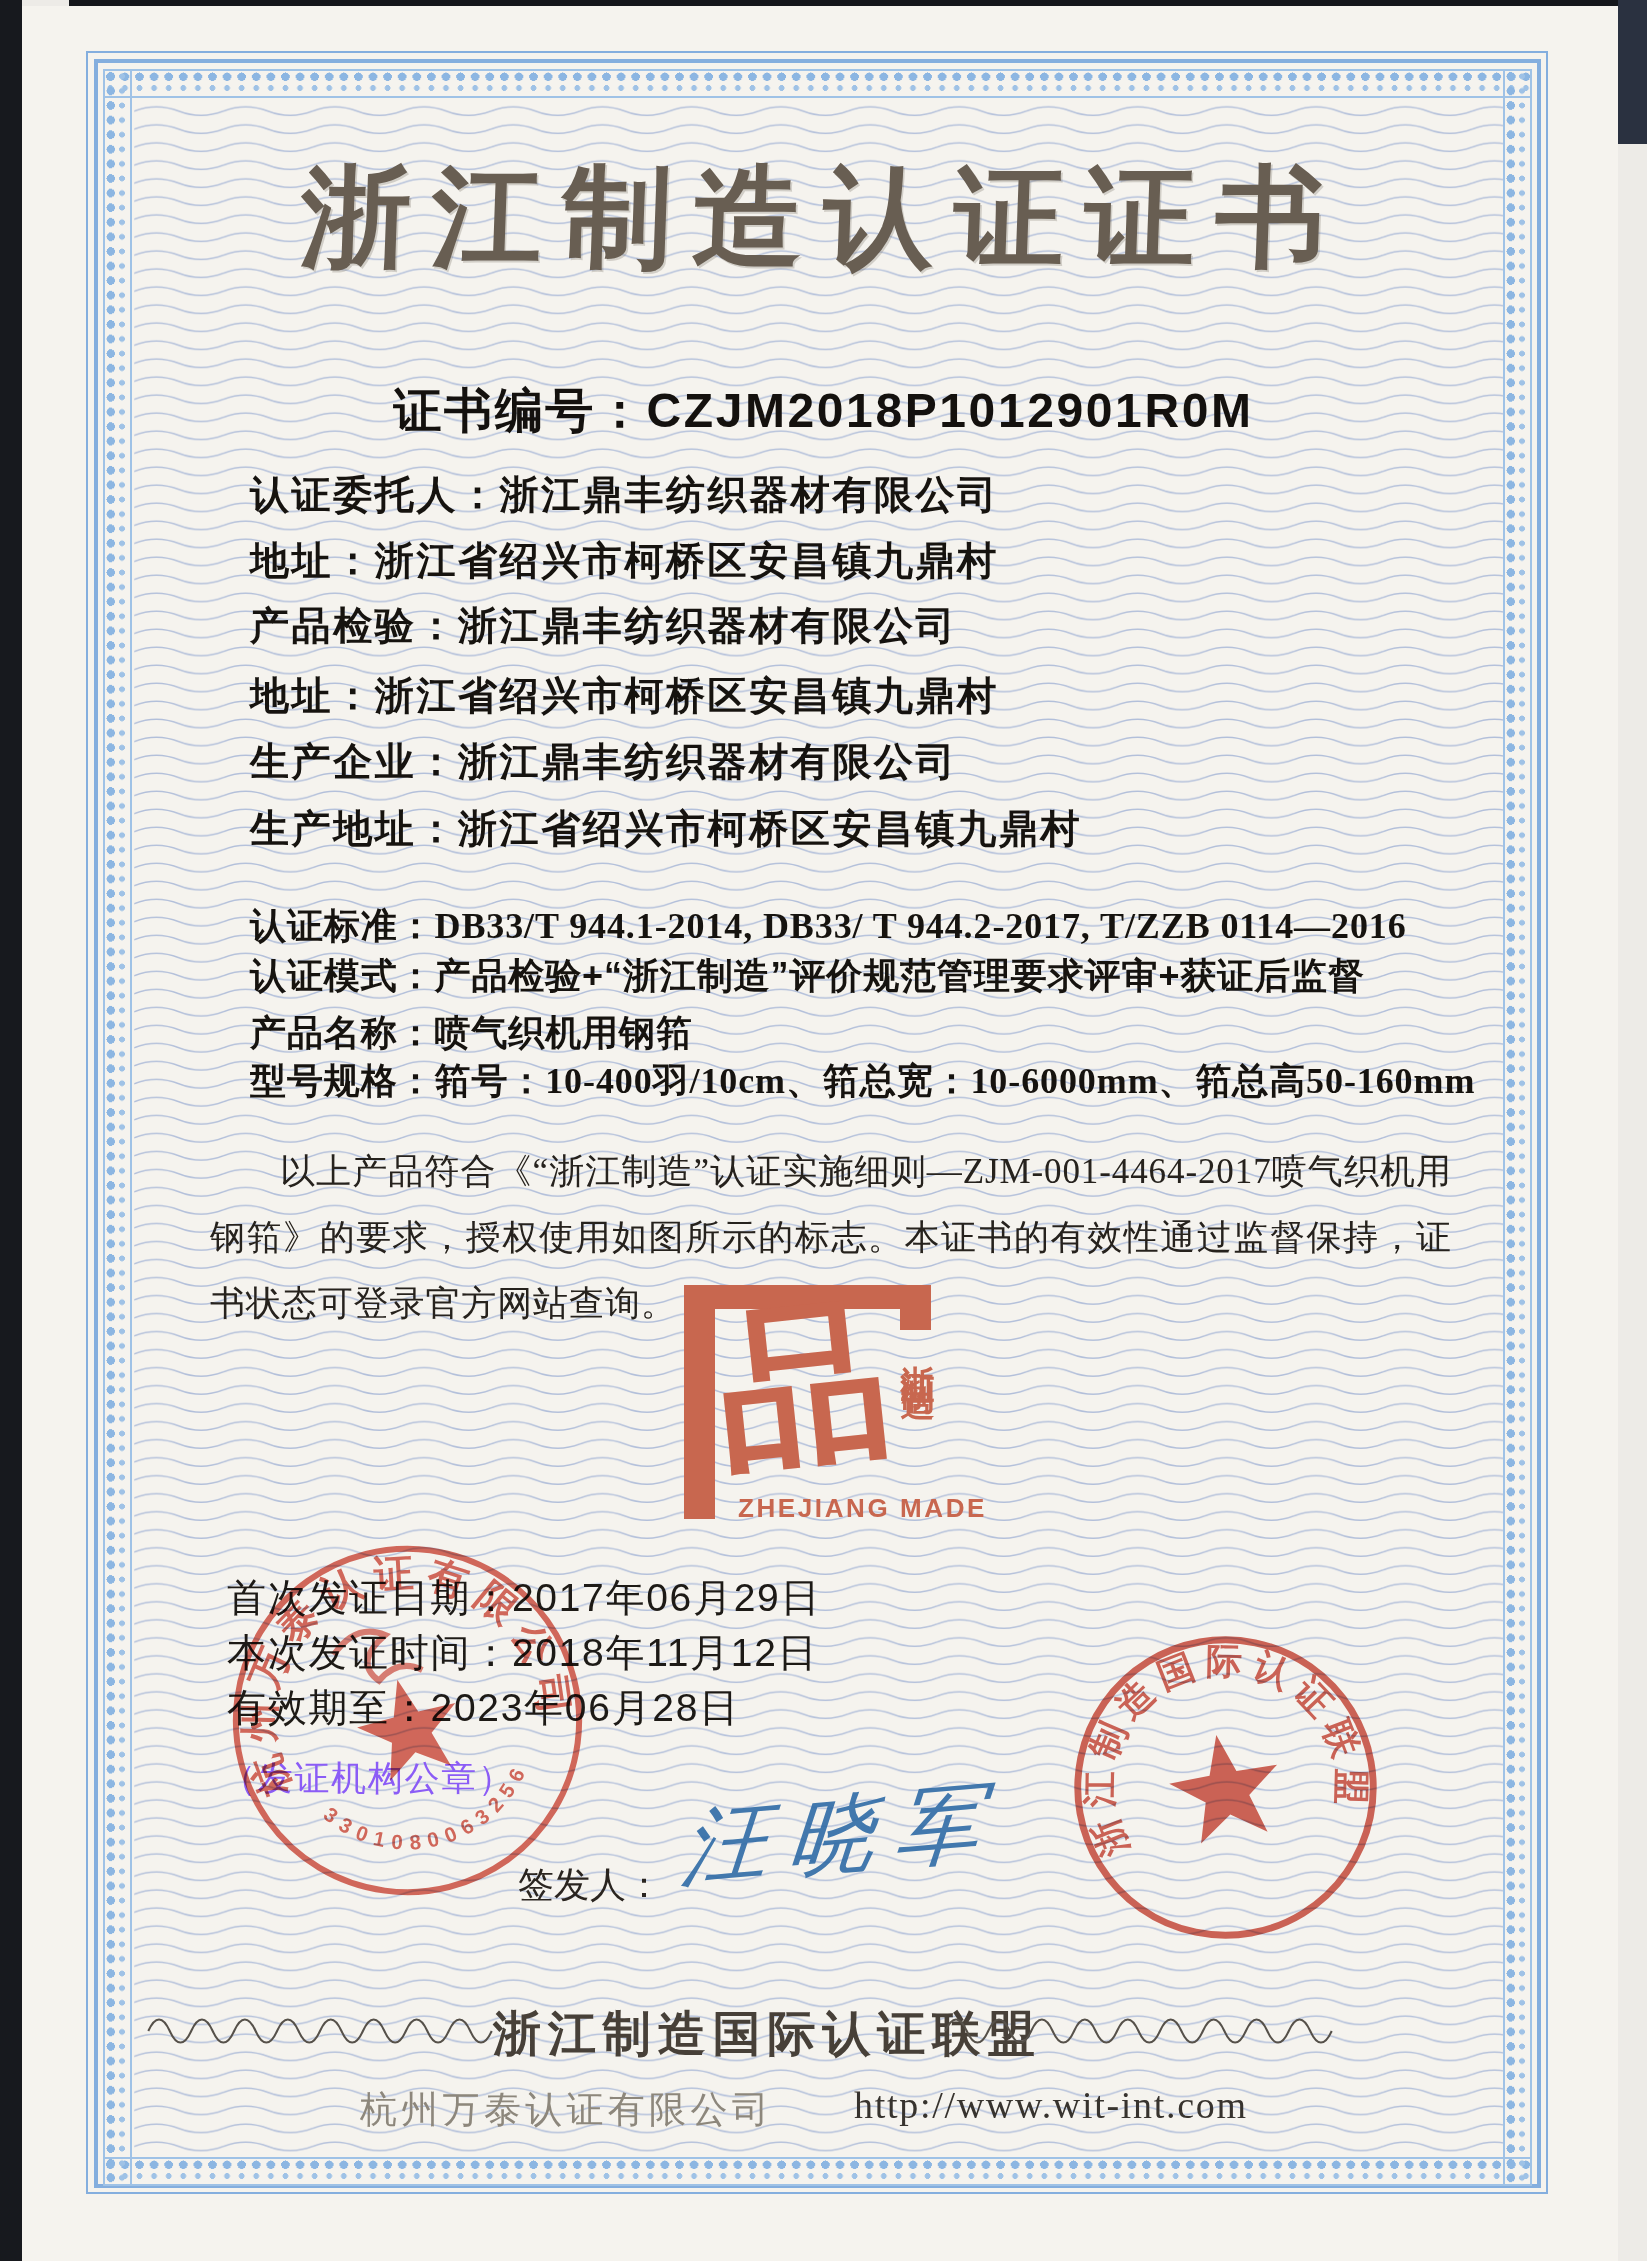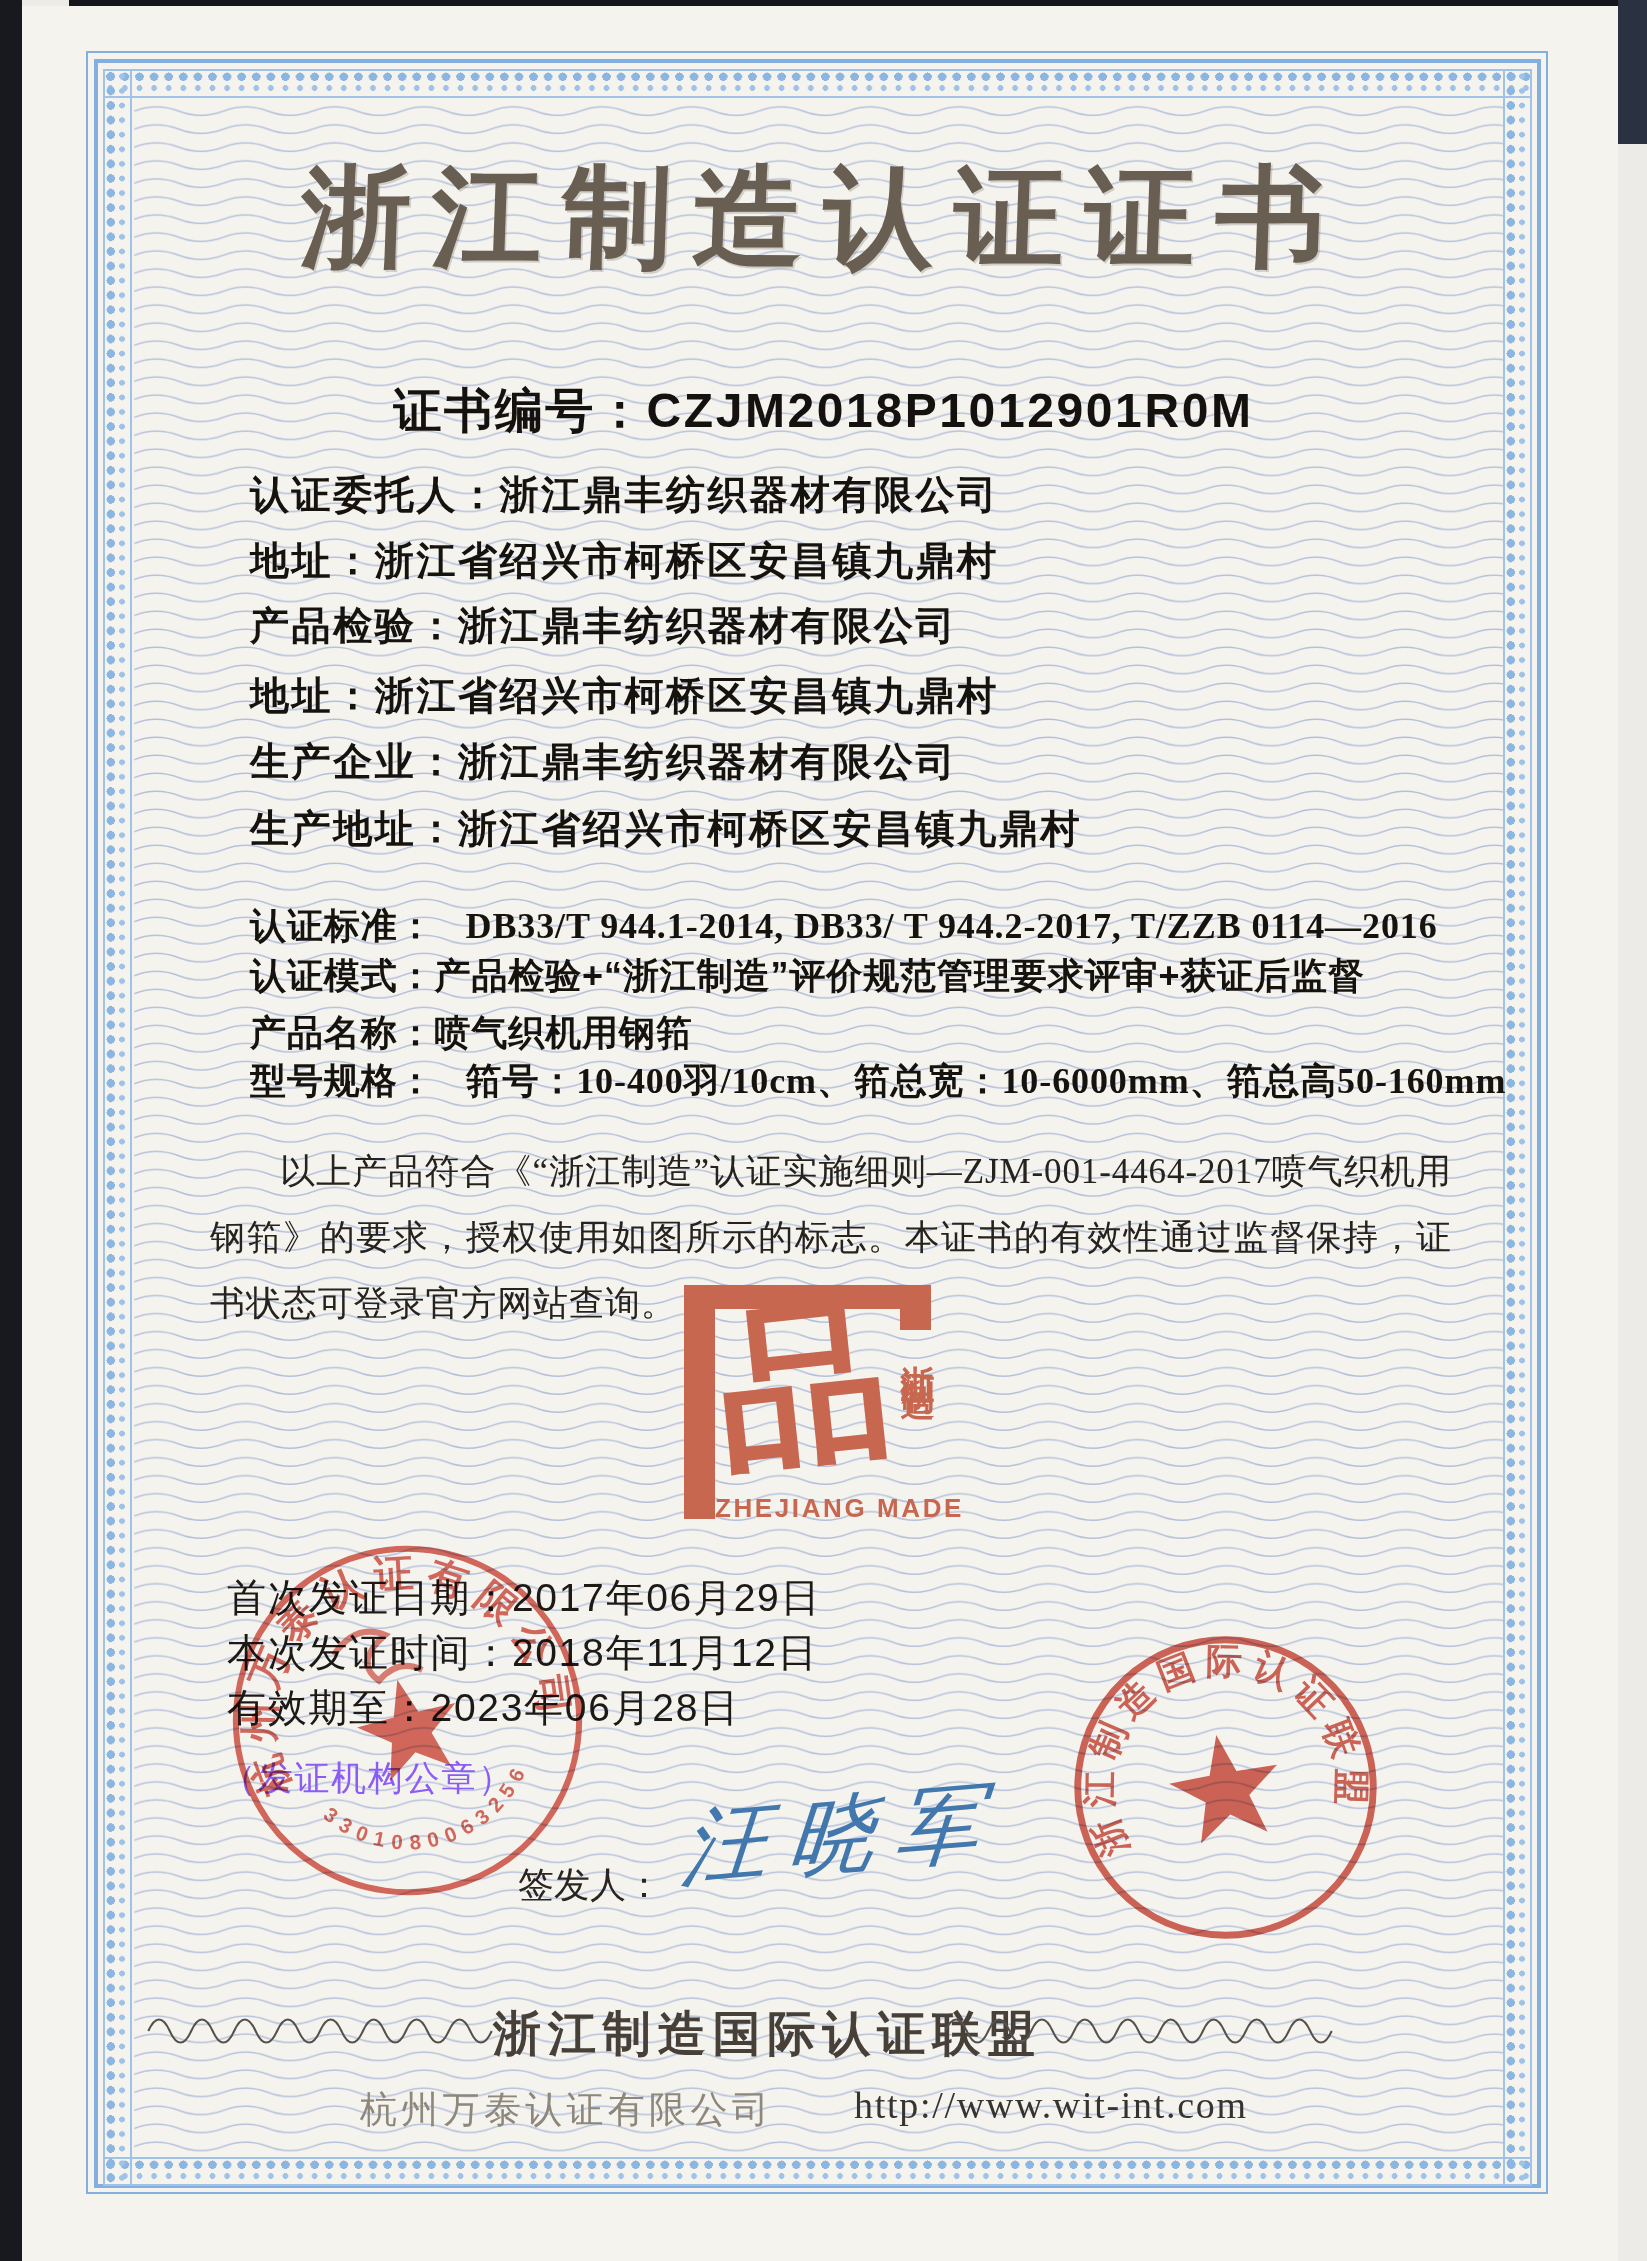--- a/index.html
+++ b/index.html
@@ -31,39 +31,39 @@
   .waves{position:absolute;left:134px;top:100px;width:1371px;height:2055px;z-index:1;}
   
   .t{position:absolute;z-index:3;color:#16130f;white-space:nowrap;}
   .title{left:0;right:0;top:144px;text-align:center;font-family:"Liberation Serif",serif;
     font-size:110px;font-weight:700;letter-spacing:20.6px;color:#685e52;
     transform:skewX(-2deg);text-shadow:1.7px 1.7px 0 rgba(104,94,82,.25);white-space:nowrap;}
   .certno{left:0;right:0;top:343px;text-align:center;font-size:48px;font-weight:700;
     letter-spacing:2.6px;color:#14110e;margin-top:36px;}
   .info-line{left:250px;font-size:39px;font-weight:700;letter-spacing:2.6px;}
   .spec-line{left:250px;font-size:36px;font-weight:700;letter-spacing:0.9px;}
-  .spec-line .val{font-family:"Liberation Serif",serif;margin-left:31px;}
+  .spec-line .val{font-family:"Liberation Serif",serif;}
   .statement{left:210px;top:1139px;width:1242px;font-family:"Liberation Serif",serif;
     font-size:35px;line-height:66px;color:#26221d;text-indent:2em;text-align:justify;
     white-space:normal;letter-spacing:0.9px;}
   .date-line{left:227px;font-size:39px;font-weight:400;letter-spacing:1.7px;color:#1d1a16;}
   .seal-note{left:221px;top:1755px;font-size:35px;font-weight:400;color:#8b5cf6;letter-spacing:1.7px;}
   .signer{left:518px;top:1861px;font-size:36px;font-weight:500;color:#2a2520;}
   .signature{left:682px;top:1777px;font-family:"Liberation Serif",serif;font-size:86px;
     color:#2f6ba6;letter-spacing:20.6px;opacity:.9;transform:rotate(-5deg) skewX(-10deg);
     font-style:italic;z-index:4;}
   
   .logo{position:absolute;left:684px;top:1285px;width:247px;height:237px;z-index:3;}
   .logo .bar{position:absolute;background:#c8674f;}
   .logo-glyph{position:absolute;left:33px;top:15.4px;font-family:"Liberation Serif",serif;
     font-size:172px;font-weight:700;color:#c8674f;transform:rotate(-6deg);line-height:1;}
   .logo-side{position:absolute;left:211px;top:53px;writing-mode:vertical-rl;
     font-size:34px;font-weight:700;letter-spacing:6.9px;color:#c8674f;}
   .logo-en{position:absolute;left:31px;top:208px;font-size:26px;font-weight:700;
-    letter-spacing:2.6px;color:#c8674f;white-space:nowrap;}
+    letter-spacing:2.6px;color:#c8674f;white-space:nowrap;padding-left:23px;}
   
   .seal{position:absolute;z-index:5;mix-blend-mode:multiply;opacity:.88;}
   .seal1{left:223px;top:1536px;}
   .seal2{left:1058px;top:1620px;}
   
   .footer-alliance{left:493px;top:2002px;width:489px;text-align:center;font-size:48px;
     font-weight:700;letter-spacing:6.9px;color:#474038;}
   .orn{position:absolute;top:2018px;z-index:3;}
   .footer-company{left:360px;top:2085px;font-size:37px;font-weight:500;letter-spacing:4.3px;color:#8d877c;}
   .footer-url{left:854px;top:2083px;font-family:"Liberation Serif",serif;font-size:38px;

